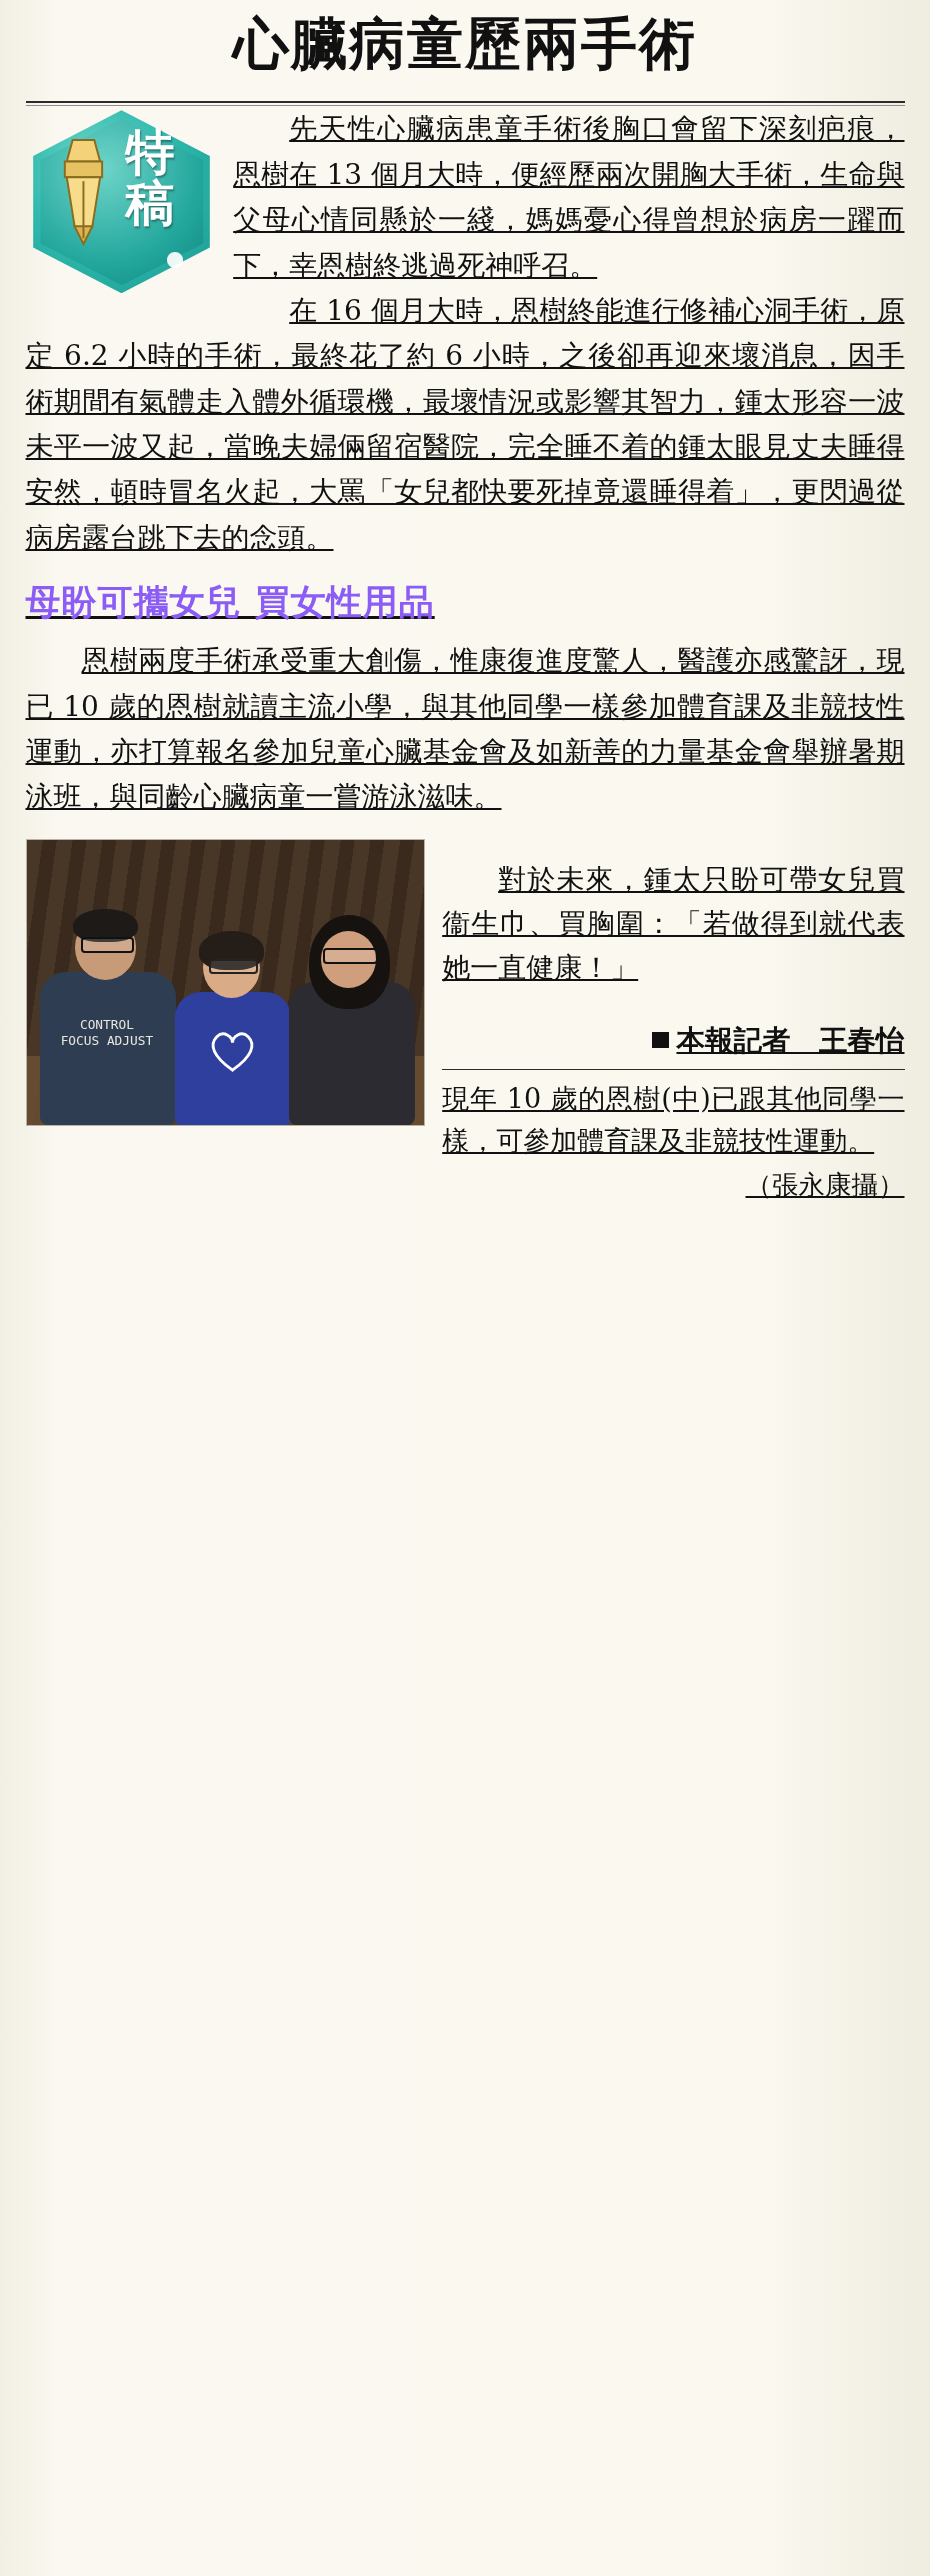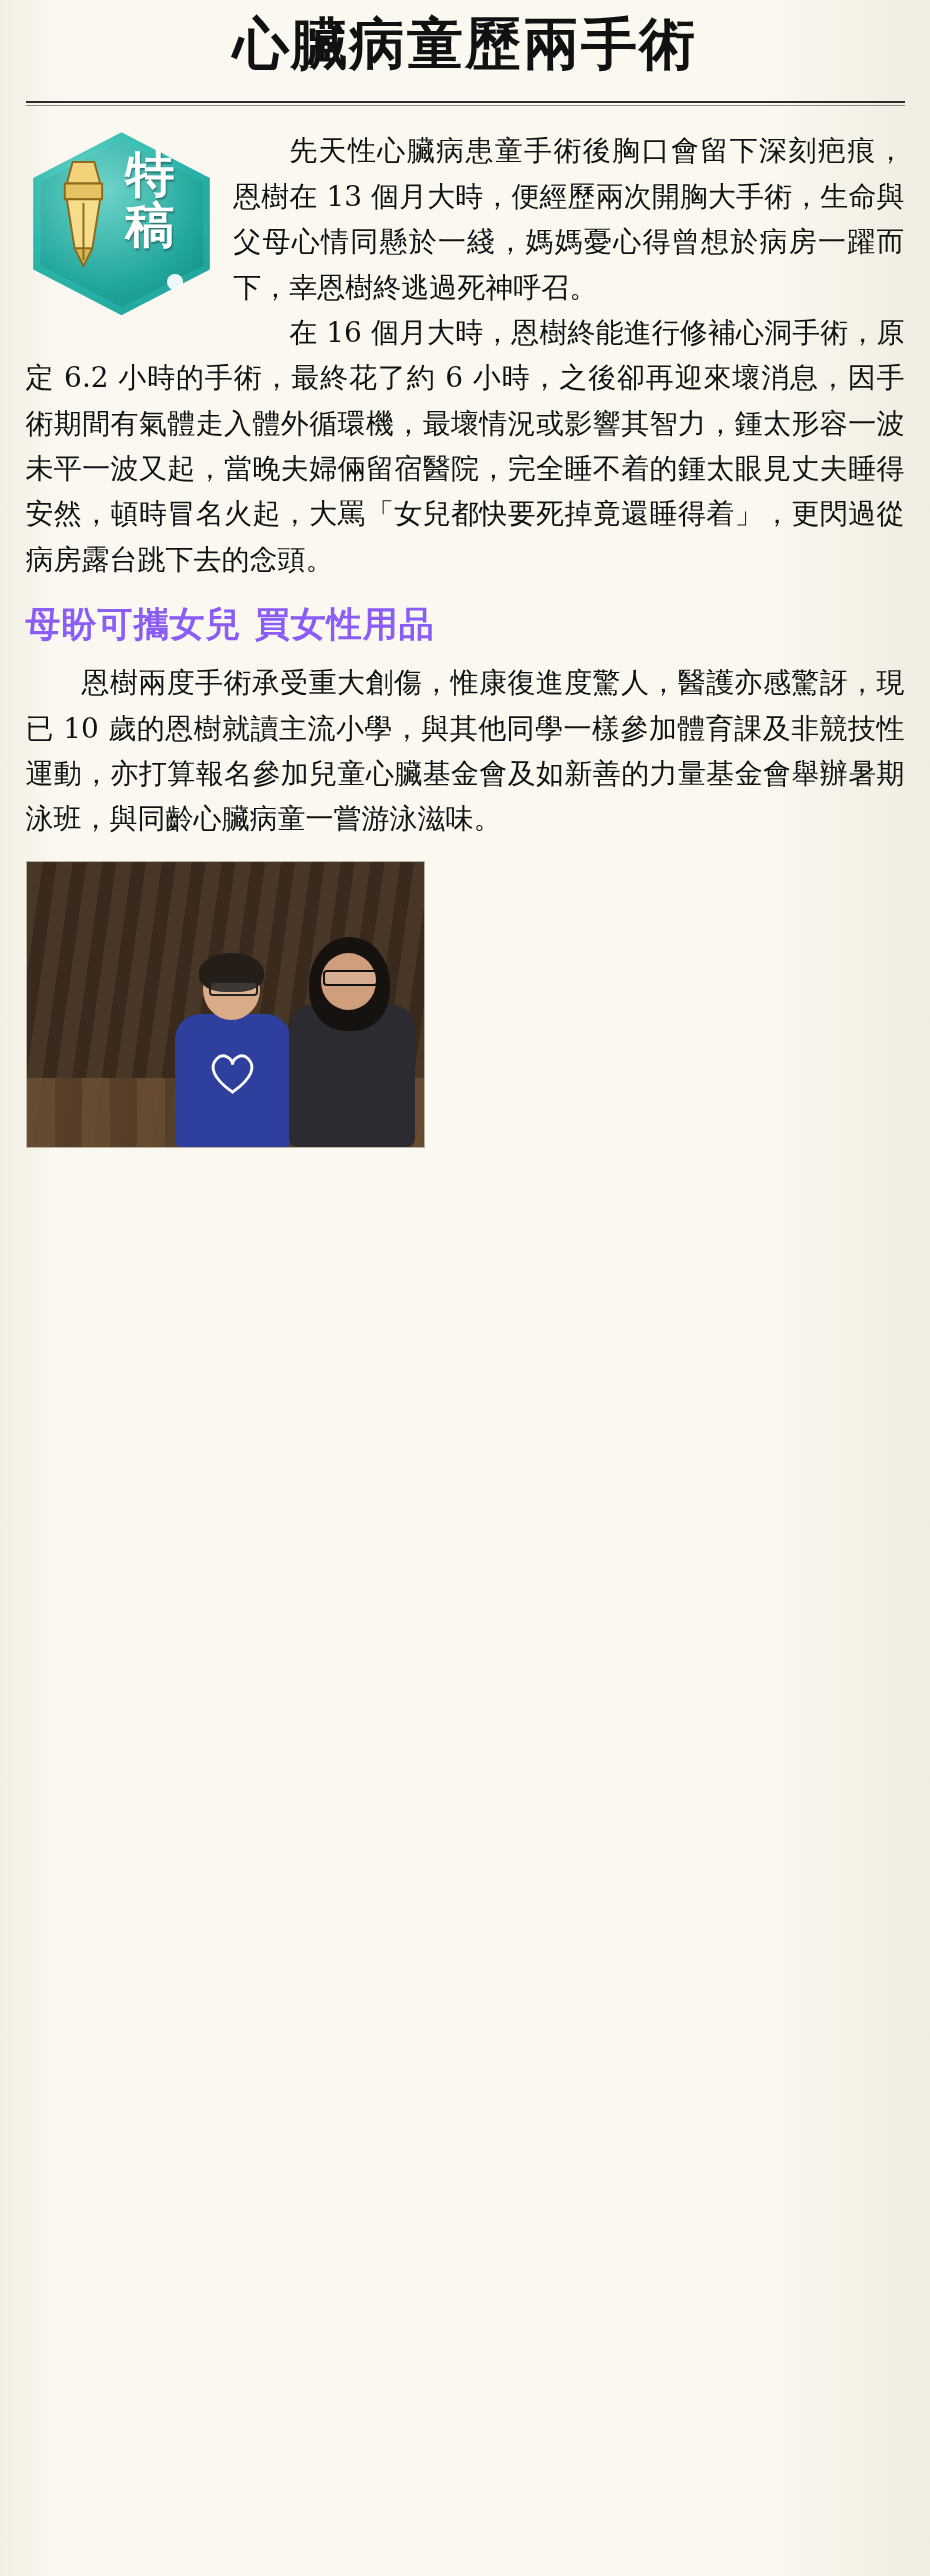--- a/index.html
+++ b/index.html
@@ -53,26 +53,27 @@
     margin: 9.8px 0 0 0;
     height: 0;
   }
   .rule.thin {
     border-top: 1px solid #8d8d8d;
     margin-top: 2.9px;
   }
 
   
   .body-area {
-    margin-top: 22px;
+    margin-top: 0;
     font-size: 28px;
     line-height: 1.62;
     color: #111;
     text-align: justify;
     text-justify: inter-character;
+    text-decoration: underline;
   }
   .para {
     margin: 0 0 0 0;
     text-indent: 2em;
   }
 
   
   .badge {
     float: left;
     width: 192px;
@@ -267,38 +268,54 @@
 
       <div class="subhead">母盼可攜女兒 買女性用品</div>
 
       <p class="para">恩樹兩度手術承受重大創傷，惟康復進度驚人，醫護亦感驚訝，現已 10 歲的恩樹就讀主流小學，與其他同學一樣參加體育課及非競技性運動，亦打算報名參加兒童心臟基金會及如新善的力量基金會舉辦暑期泳班，與同齡心臟病童一嘗游泳滋味。</p>
 
       <div class="bottom">
         <div class="photo">
           <div class="wood"></div>
           <div class="floor"></div>
 
+          <div class="person man">
+            <div class="p-body"></div>
+            <div class="tee-text">CONTROL FOCUS ADJUST</div>
+            <div class="p-head"></div>
+            <div class="p-hair"></div>
+            <div class="glasses"></div>
+          </div>
 
           <div class="person girl">
             <div class="p-body"></div>
             <svg class="heart" viewBox="0 0 52 48">
               <path d="M26 44 C6 30 2 18 10 10 C17 3 26 10 26 16 C26 10 35 3 42 10 C50 18 46 30 26 44 Z" fill="none" stroke="#ffffff" stroke-width="3"></path>
             </svg>
             <div class="p-head"></div>
             <div class="p-hair"></div>
             <div class="glasses"></div>
           </div>
 
           <div class="person woman">
             <div class="p-body"></div>
             <div class="p-hair"></div>
             <div class="p-face"></div>
             <div class="glasses"></div>
           </div>
         </div>
 
+        <div class="caption-block">
+          <p class="pull">對於未來，鍾太只盼可帶女兒買衞生巾、買胸圍：「若做得到就代表她一直健康！」</p>
+          <div class="byline">
+            <span class="sq"></span><span>本報記者　王春怡</span>
+          </div>
+          <div class="cap-rule"></div>
+          <div class="cap-text">現年 10 歲的恩樹(中)已跟其他同學一樣，可參加體育課及非競技性運動。</div>
+          <div class="cap-credit">（張永康攝）</div>
+        </div>
         <div class="clear"></div>
       </div>
 
     </div>
   </div>
 </div>
 
 
 </body></html>

